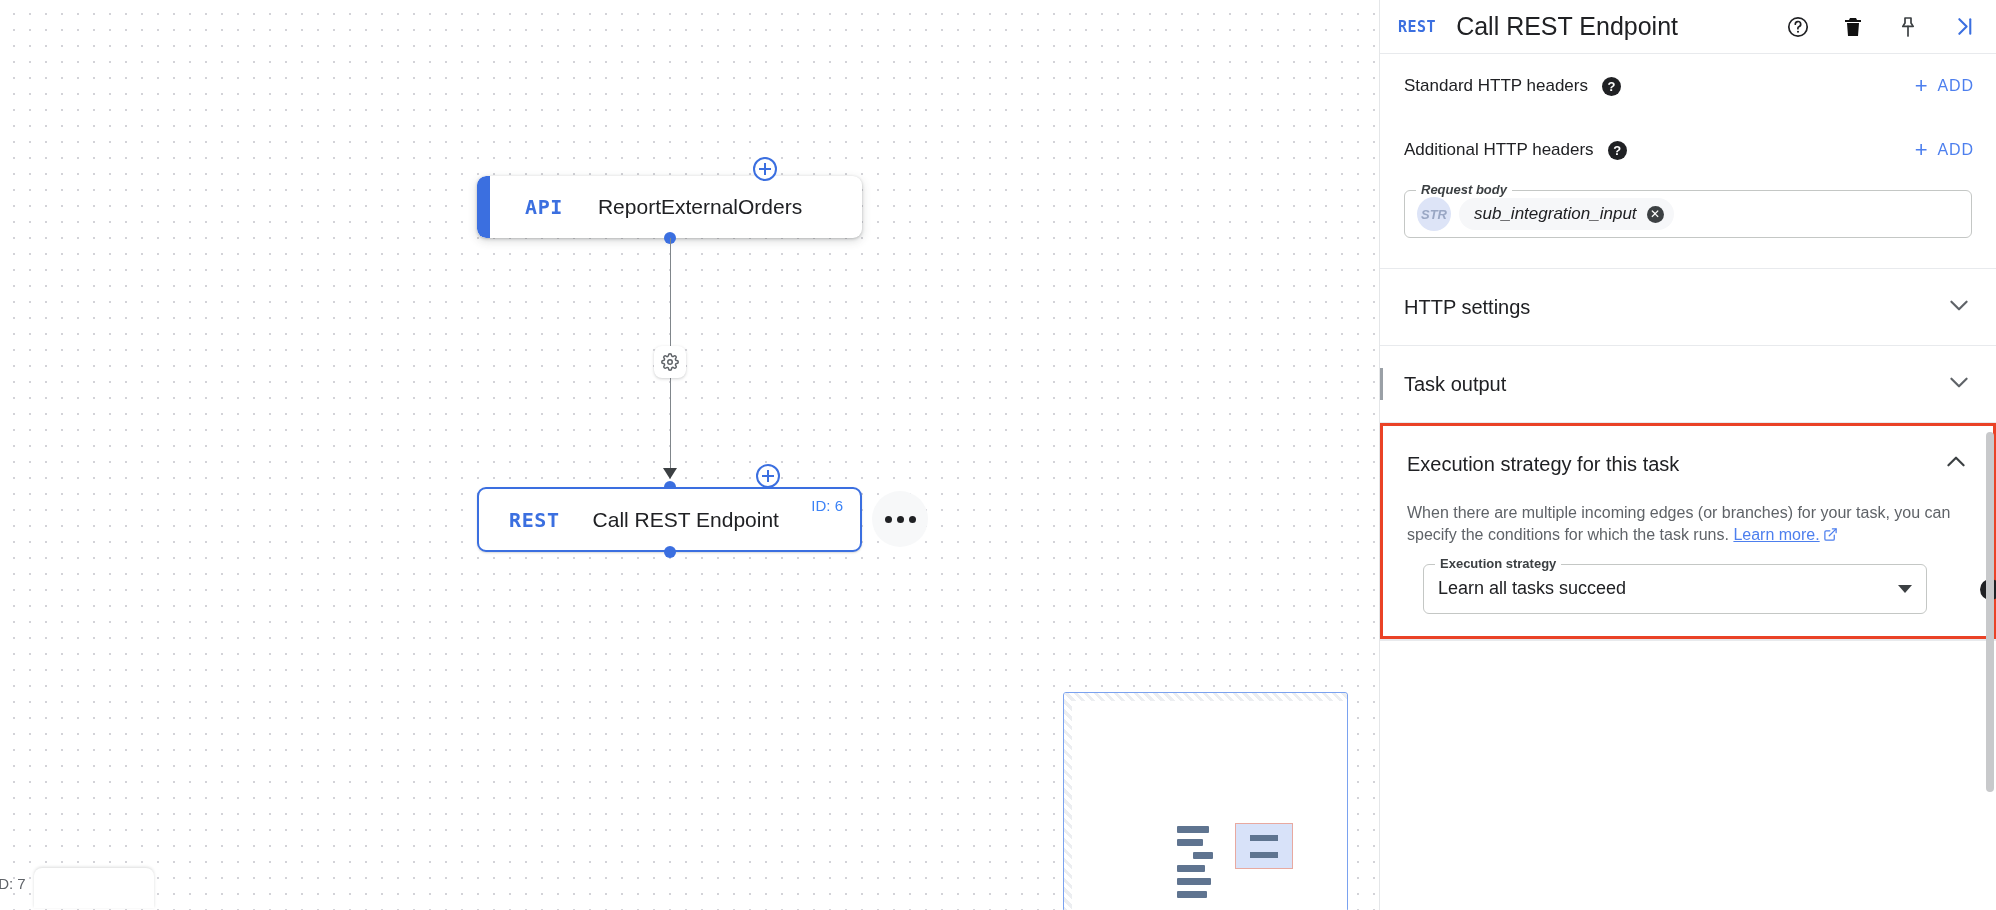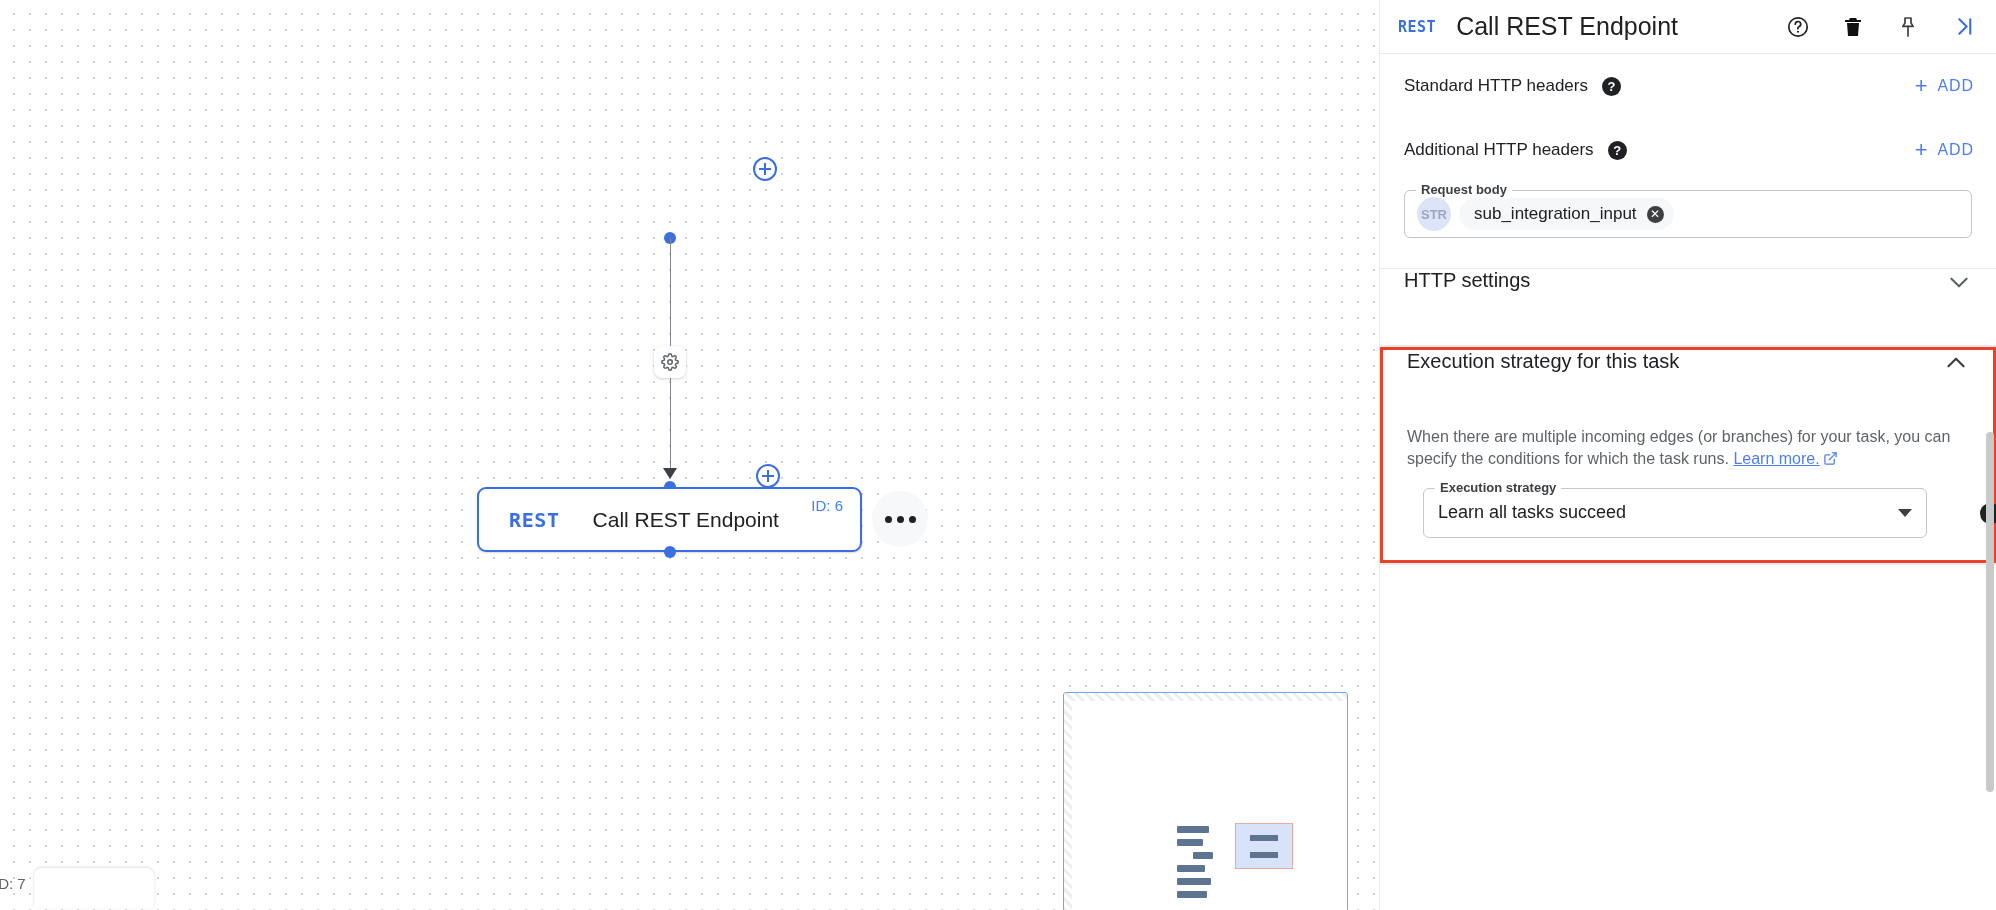--- a/index.html
+++ b/index.html
@@ -200,20 +200,21 @@
   .add-btn .pl { font-size: 22px; font-weight: 400; line-height: 1; }
 
   .field-wrap { padding: 8px 24px 0 24px; }
   .outlined {
     position: relative;
     border: 1px solid #c4c7c5;
     border-radius: 6px;
     height: 48px;
     display: flex; align-items: center;
     padding: 0 12px;
+    font-style: italic;
   }
   .outlined > legend, .float-label {
     position: absolute; top: -9px; left: 11px;
     background: #fff; padding: 0 5px;
     font-size: 13px; color: #3c4043; font-weight: 700;
   }
   .chip-str {
     width: 34px; height: 34px; border-radius: 50%;
     background: #dde4f7; color: #9aa7c4;
     font-size: 13px; font-weight: 700;
@@ -235,21 +236,21 @@
     font-family: "DejaVu Sans", sans-serif;
   }
   .helper {
     font-size: 15px; color: #5f6368;
     padding: 10px 24px 0 24px;
   }
 
   .divider { height: 1px; background: #e8eaed; }
 
   .section {
-    display: flex; align-items: flex-start;
+    display: flex; align-items: center;
     padding: 0 24px;
     height: 76px;
     position: relative;
   }
   .section .title { font-size: 20px; color: #202124; }
   .chev { margin-left: auto; color: #5f6368; }
 
   .sel-marker {
     position: absolute; left: 0; top: 22px;
     width: 3px; height: 32px; background: #9aa0a6;
@@ -296,20 +297,25 @@
     background: #c8c9cb; border-radius: 4px;
   }
 </style>
 </head>
 <body>
 
 <div id="app">
 
   <div id="canvas">
 
+    <div class="node node-api">
+      <span class="accent"></span>
+      <span class="node-type">API</span>
+      <span class="node-label">ReportExternalOrders</span>
+    </div>
 
     <div class="plus-btn plus-api"></div>
     <div class="port port-api-out"></div>
     <div class="edge-line"></div>
 
     <div class="edge-gear">
       <svg width="18" height="18" viewBox="0 0 24 24" fill="none" stroke="#5f6368" stroke-width="2">
         <circle cx="12" cy="12" r="3"></circle>
         <path d="M19.4 15a1.65 1.65 0 0 0 .33 1.82l.06.06a2 2 0 1 1-2.83 2.83l-.06-.06a1.65 1.65 0 0 0-1.82-.33 1.65 1.65 0 0 0-1 1.51V21a2 2 0 1 1-4 0v-.09A1.65 1.65 0 0 0 9 19.4a1.65 1.65 0 0 0-1.82.33l-.06.06a2 2 0 1 1-2.83-2.83l.06-.06a1.65 1.65 0 0 0 .33-1.82 1.65 1.65 0 0 0-1.51-1H3a2 2 0 1 1 0-4h.09A1.65 1.65 0 0 0 4.6 9a1.65 1.65 0 0 0-.33-1.82l-.06-.06a2 2 0 1 1 2.83-2.83l.06.06A1.65 1.65 0 0 0 9 4.6a1.65 1.65 0 0 0 1-1.51V3a2 2 0 1 1 4 0v.09a1.65 1.65 0 0 0 1 1.51 1.65 1.65 0 0 0 1.82-.33l.06-.06a2 2 0 1 1 2.83 2.83l-.06.06a1.65 1.65 0 0 0-.33 1.82V9a1.65 1.65 0 0 0 1.51 1H21a2 2 0 1 1 0 4h-.09a1.65 1.65 0 0 0-1.51 1z"></path>
       </svg>
@@ -426,20 +432,29 @@
         <span class="title">HTTP settings</span>
         <span class="chev">
           <svg width="26" height="26" viewBox="0 0 24 24" fill="none" stroke="#5f6368" stroke-width="2" stroke-linecap="round" stroke-linejoin="round">
               <path d="M5 9l7 7 7-7"></path>
             </svg>
         </span>
       </div>
 
       <div class="divider"></div>
 
+      <div class="section">
+        <span class="sel-marker"></span>
+        <span class="title">Task output</span>
+        <span class="chev">
+          <svg width="26" height="26" viewBox="0 0 24 24" fill="none" stroke="#5f6368" stroke-width="2" stroke-linecap="round" stroke-linejoin="round">
+              <path d="M5 9l7 7 7-7"></path>
+            </svg>
+        </span>
+      </div>
 
       <div class="divider"></div>
 
       <div class="highlight-box">
         <div class="section">
           <span class="title">Execution strategy for this task</span>
           <span class="chev">
             <svg width="26" height="26" viewBox="0 0 24 24" fill="none" stroke="#3c4043" stroke-width="2" stroke-linecap="round" stroke-linejoin="round">
                 <path d="M5 15l7-7 7 7"></path>
               </svg>

